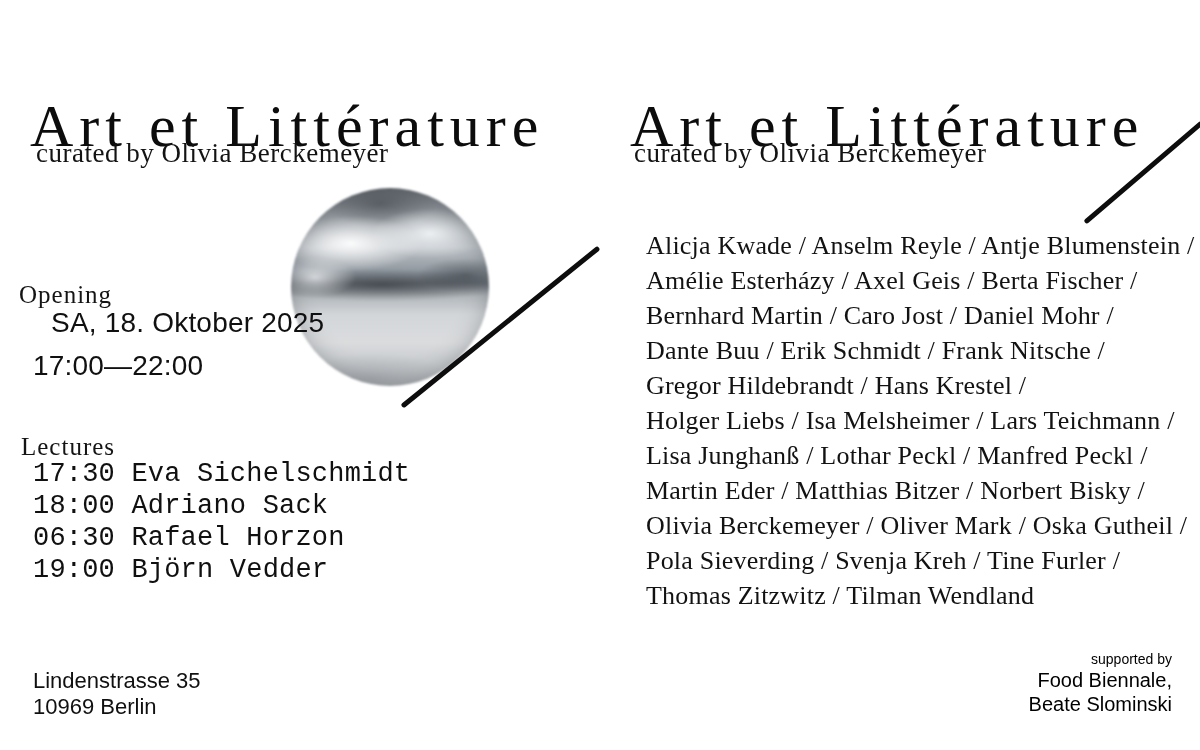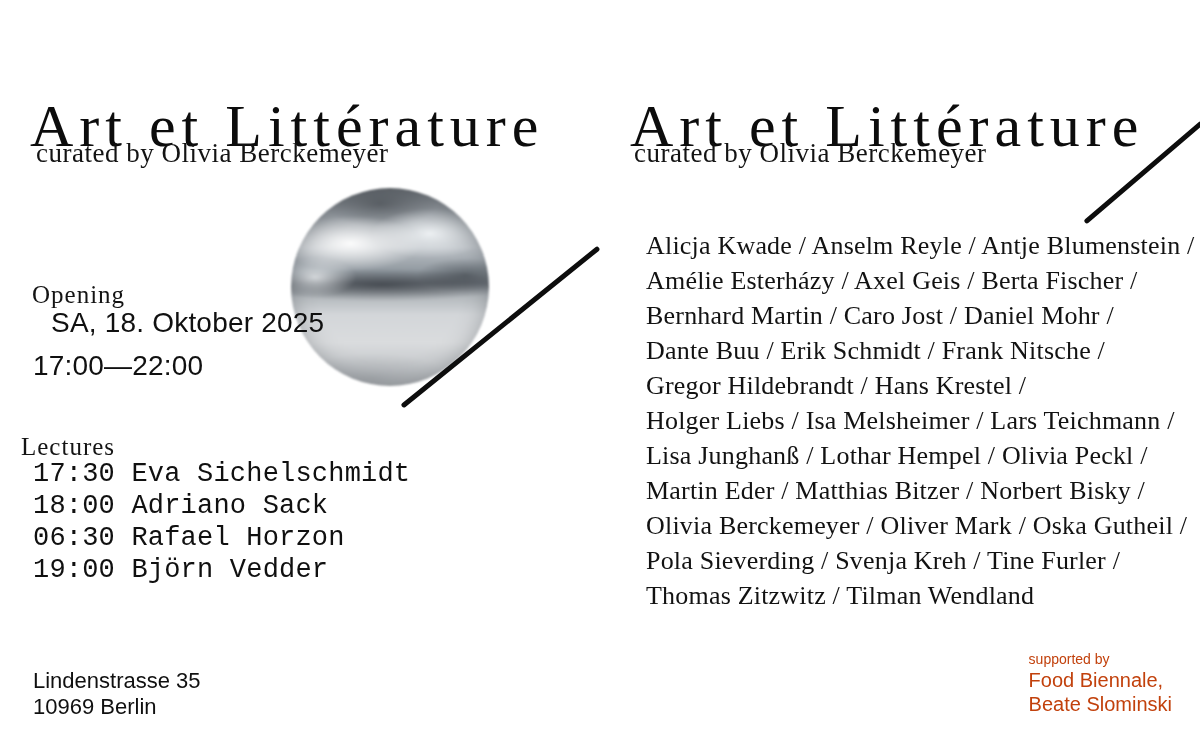--- a/index.html
+++ b/index.html
@@ -62,21 +62,21 @@
     transform-origin: left center;
   }
   .diag-left  { left: 402px; top: 404px; width: 253px; transform: rotate(-38.9deg); }
   .diag-right { left: 1085px; top: 220px; width: 154px; transform: rotate(-40.5deg); }
 
   .section-label {
     font-size: 25px;
     letter-spacing: 1px;
     color: #141414;
   }
-  .opening-label  { left: 32px; top: 281px; }
+  .opening-label  { left: 19px; top: 281px; }
   .lectures-label { left: 21px; top: 433px; }
 
   .opening-date { left: 51px; top: 307px; font-size: 28px; line-height: 32px; letter-spacing: 0.2px; }
   .opening-time { left: 33px; top: 350px; font-size: 28px; line-height: 32px; letter-spacing: 0.2px; }
 
   .lecture-list { left: 33px; top: 458px; font-size: 27px; line-height: 32px; letter-spacing: 0.2px; }
   .lecture-list div { white-space: nowrap; font-family: Liberation Mono, monospace; }
 
   .address { left: 33px; top: 668px; font-size: 22px; line-height: 26px; }
   .address div { white-space: nowrap; }
@@ -86,21 +86,22 @@
     font-size: 26px;
     line-height: 35px;
     letter-spacing: 0.2px;
     color: #121212;
     margin-left: 12px;
   }
   .artist-list div { white-space: nowrap; }
 
   .supported {
     right: 28px; top: 650px;
-    color: #c2410c;
+    text-align: right;
+    color: #000000;
   }
   .supported-label { font-size: 14px; line-height: 18px; }
   .supported-line  { font-size: 20px; line-height: 24px; }
 </style>
 </head>
 <body>
 
 <div class="poster">
 
   <h1 class="abs display title title-left">Art et Littérature</h1>
@@ -134,21 +135,21 @@
 
   <div class="abs diag diag-right"></div>
 
   <div class="abs display artist-list">
     <div>Alicja Kwade / Anselm Reyle / Antje Blumenstein /</div>
     <div>Amélie Esterházy / Axel Geis / Berta Fischer /</div>
     <div>Bernhard Martin / Caro Jost / Daniel Mohr /</div>
     <div>Dante Buu / Erik Schmidt / Frank Nitsche /</div>
     <div>Gregor Hildebrandt / Hans Krestel /</div>
     <div>Holger Liebs / Isa Melsheimer / Lars Teichmann /</div>
-    <div>Lisa Junghanß / Lothar Hempel / Olivia Peckl /</div>
+    <div>Lisa Junghanß / Lothar Peckl / Manfred Peckl /</div>
     <div>Martin Eder / Matthias Bitzer / Norbert Bisky /</div>
     <div>Olivia Berckemeyer / Oliver Mark / Oska Gutheil /</div>
     <div>Pola Sieverding / Svenja Kreh / Tine Furler /</div>
     <div>Thomas Zitzwitz / Tilman Wendland</div>
   </div>
 
   <div class="abs supported">
     <div class="supported-label">supported by</div>
     <div class="supported-line">Food Biennale,</div>
     <div class="supported-line">Beate Slominski</div>

